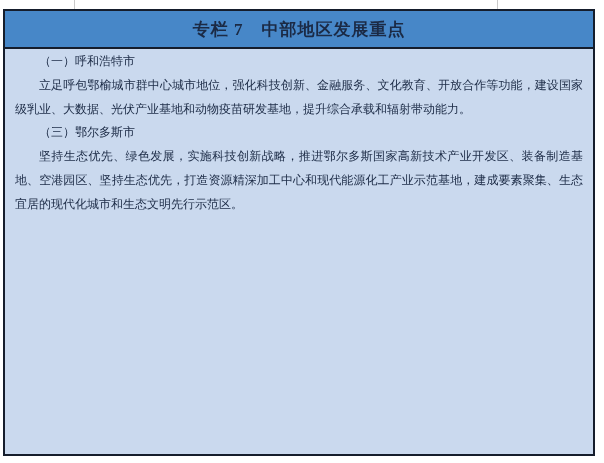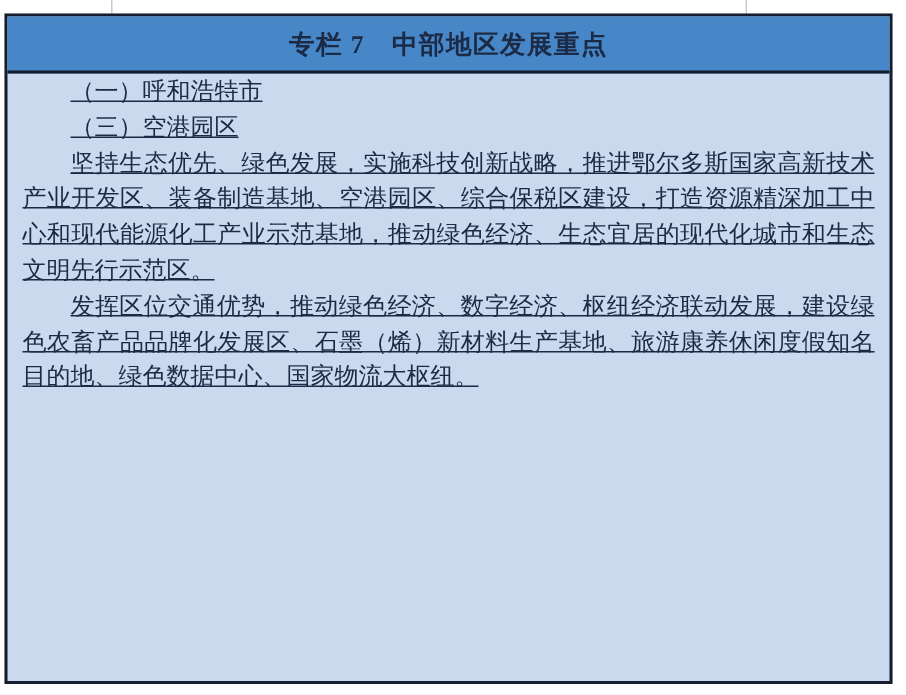--- a/index.html
+++ b/index.html
@@ -34,25 +34,24 @@
     background:var(--headerbg);
     border-bottom:2px solid var(--border);
     display:flex;align-items:center;justify-content:center;
     font-size:17px;font-weight:bold;
     color:var(--text);
     letter-spacing:1px;
   }
   .panel-body{
     box-sizing:border-box;
     padding:1px 10px 0 10px;
-    font-size:16px;
+    font-size:12px;
     line-height:23.8px;
     color:var(--text);
     text-align:justify;
-    text-decoration:underline;
   }
   .panel-body p{
     margin:0;
     text-indent:2em;
   }
 </style>
 </head>
 <body>
 
 <div class="page">
@@ -61,27 +60,27 @@
   <div class="artifact-line artifact-right"></div>
 
   <div class="panel">
 
     <div class="panel-header">专栏 7　中部地区发展重点</div>
 
     <div class="panel-body">
 
       <div>
         <p>（一）呼和浩特市</p>
+        <p>立足呼包鄂榆城市群中心城市地位，强化科技创新、金融服务、文化教育、开放合作等功能，建设国家级乳业、大数据、光伏产业基地和动物疫苗研发基地，提升综合承载和辐射带动能力。</p>
       </div>
 
 
       <div>
-        <p>（三）空港园区</p>
-        <p>坚持生态优先、绿色发展，实施科技创新战略，推进鄂尔多斯国家高新技术产业开发区、装备制造基地、空港园区、综合保税区建设，打造资源精深加工中心和现代能源化工产业示范基地，推动绿色经济、生态宜居的现代化城市和生态文明先行示范区。</p>
+        <p>（三）鄂尔多斯市</p>
+        <p>坚持生态优先、绿色发展，实施科技创新战略，推进鄂尔多斯国家高新技术产业开发区、装备制造基地、空港园区、坚持生态优先，打造资源精深加工中心和现代能源化工产业示范基地，建成要素聚集、生态宜居的现代化城市和生态文明先行示范区。</p>
       </div>
 
       <div>
-        <p>发挥区位交通优势，推动绿色经济、数字经济、枢纽经济联动发展，建设绿色农畜产品品牌化发展区、石墨（烯）新材料生产基地、旅游康养休闲度假知名目的地、绿色数据中心、国家物流大枢纽。</p>
       </div>
 
     </div>
   </div>
 </div>
 
 </body></html>

